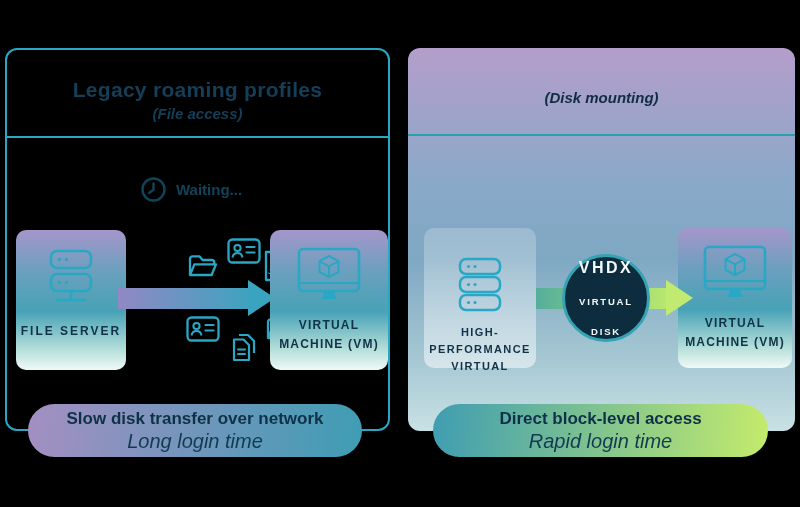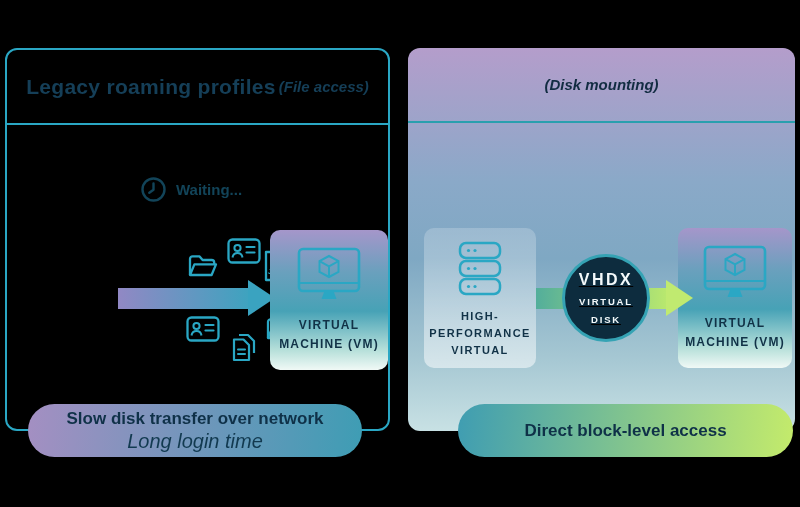--- a/index.html
+++ b/index.html
@@ -2,22 +2,22 @@
 <html><head>
 <meta charset="utf-8">
 <style>
   html,body{margin:0;padding:0;background:#000;}
   .stage{position:relative;width:800px;height:507px;background:#000;overflow:hidden;
          font-family:"Liberation Sans", sans-serif;}
   .panel{position:absolute;top:48px;height:383px;border-radius:12px;box-sizing:border-box;}
   .panel-left{left:5px;width:385px;border:2px solid #2aa7c4;background:transparent;}
   .panel-right{left:408px;width:387px;
     background:linear-gradient(180deg,#b49dcb 0%,#8aa9c8 35%,#7fa8c3 55%,#a4c6d2 80%,#c8e1e4 100%);}
-  .panel-header{position:absolute;left:0;top:0;width:100%;height:75px;box-sizing:border-box;
-    display:flex;flex-direction:row;align-items:center;justify-content:center;gap:3px;}
+  .panel-header{position:absolute;left:0;top:13px;width:100%;height:75px;box-sizing:border-box;
+    display:flex;flex-direction:column;align-items:center;justify-content:center;gap:3px;}
   .panel-left .panel-header{border-bottom:2px solid #2aa7c4;}
   .panel-right .panel-header{border-bottom:2px solid #2a9fae;}
   .panel-title{font-size:21px;font-weight:bold;letter-spacing:.3px;margin:0;}
   .panel-subtitle{font-size:15px;font-style:italic;font-weight:600;margin:0;}
   .panel-left .panel-title,.panel-left .panel-subtitle{color:#153f58;}
   .panel-right .panel-title,.panel-right .panel-subtitle{color:#122c42;}
   .status-row{position:absolute;display:flex;align-items:center;gap:9px;}
   .status-row .status-label{font-weight:bold;font-size:15px;}
   .left-status{left:133px;top:126px;}
   .left-status .status-label{color:#124459;}
@@ -36,27 +36,27 @@
     border-bottom:18px solid transparent;}
   .left-shaft{left:111px;top:238px;width:131px;
     background:linear-gradient(90deg,#9188c4,#3ea3bf);}
   .left-head{left:241px;top:230px;border-left:27px solid #3aa3c0;}
   .right-shaft{left:128px;top:240px;width:131px;
     background:linear-gradient(90deg,#53ae9b,#b9e86e);z-index:1;}
   .right-head{left:258px;top:232px;border-left:27px solid #c0ea70;z-index:1;}
   .file-icon{position:absolute;margin-left:40px;}
   .disk-circle{position:absolute;left:154px;top:206px;width:88px;height:88px;border-radius:50%;
     background:#0d2c3e;border:3px solid #35a3b4;box-sizing:border-box;z-index:2;
-    display:flex;flex-direction:column;align-items:center;justify-content:center;gap:7px;text-decoration:underline;}
+    display:flex;flex-direction:column;align-items:center;justify-content:center;gap:19px;}
   .disk-line1{color:#f4fafb;font-weight:bold;font-size:16px;letter-spacing:2.5px;}
   .disk-line2,.disk-line3{color:#f4fafb;font-weight:bold;font-size:9.5px;letter-spacing:1.8px;}
   .pill{position:absolute;top:404px;height:53px;border-radius:27px;z-index:3;
     display:flex;flex-direction:column;align-items:center;justify-content:center;gap:1px;}
   .pill-left{left:28px;width:334px;background:linear-gradient(95deg,#a48fc2,#3e9db4);}
-  .pill-right{left:458px;width:335px;background:linear-gradient(95deg,#3f9db2,#c4eb6b);}
+  .pill-right{left:433px;width:335px;background:linear-gradient(95deg,#3f9db2,#c4eb6b);}
   .pill-line1{font-weight:bold;font-size:17px;color:#0f3148;}
   .pill-line2{font-style:italic;font-size:20px;color:#123a50;}
   svg{display:block;}
 </style>
 </head>
 <body>
 
 <div class="stage">
 
   <div class="panel panel-left">
@@ -68,20 +68,34 @@
     <div class="status-row left-status">
       <span>
         <svg width="27" height="27" viewBox="0 0 27 27">
           <circle cx="13.5" cy="13.5" r="11" fill="none" stroke="#124459" stroke-width="2.4"></circle>
           <path d="M13.5 7.5 V13.8 L9.3 16.8" fill="none" stroke="#124459" stroke-width="2.4" stroke-linecap="round" stroke-linejoin="round"></path>
         </svg>
       </span>
       <span class="status-label">Waiting...</span>
     </div>
 
+    <div class="node-box grad-box" style="left:9px;top:180px;width:110px;height:140px;">
+      <span>
+        <svg width="58" height="62" viewBox="0 0 58 62">
+          <rect x="9" y="5" width="40" height="17" rx="6" fill="none" stroke="#2aa7c4" stroke-width="2.6"></rect>
+          <rect x="9" y="28" width="40" height="17" rx="6" fill="none" stroke="#2aa7c4" stroke-width="2.6"></rect>
+          <circle cx="17.5" cy="13.5" r="1.7" fill="#2aa7c4"></circle>
+            <circle cx="24.5" cy="13.5" r="1.7" fill="#2aa7c4"></circle>
+          <circle cx="17.5" cy="36.5" r="1.7" fill="#2aa7c4"></circle>
+            <circle cx="24.5" cy="36.5" r="1.7" fill="#2aa7c4"></circle>
+          <path d="M29 45 v9 M15 54 h28" fill="none" stroke="#2aa7c4" stroke-width="2.6" stroke-linecap="round"></path>
+        </svg>
+      </span>
+      <div class="node-label fs-label">FILE SERVER</div>
+    </div>
 
     <span class="file-icon" style="left:140px;top:203px;">
       <svg width="32" height="28" viewBox="0 0 32 28">
         <path d="M3 22 V6 a2.6 2.6 0 0 1 2.6 -2.6 h7 l3 3.6 h9 a2.6 2.6 0 0 1 2.6 2.6 v1.8" fill="none" stroke="#2aa7c4" stroke-width="2.3" stroke-linejoin="round"></path>
         <path d="M3 22 L7.4 11.4 h21.6 L24.6 22 Z" fill="none" stroke="#2aa7c4" stroke-width="2.3" stroke-linejoin="round"></path>
       </svg>
     </span>
     <span class="file-icon" style="left:180px;top:188px;">
       <svg width="34" height="26" viewBox="0 0 34 26">
         <rect x="1.5" y="1.5" width="31" height="23" rx="4" fill="none" stroke="#2aa7c4" stroke-width="2.3"></rect>
@@ -139,21 +153,21 @@
       </div>
     </div>
   </div>
 
   <div class="panel panel-right">
     <div class="panel-header">
       <div class="panel-subtitle">(Disk mounting)</div>
     </div>
 
 
-    <div class="node-box glass-box" style="left:16px;top:180px;width:112px;height:140px;padding-top:12px;">
+    <div class="node-box glass-box" style="left:16px;top:180px;width:112px;height:140px;padding-top:28px;">
       <span>
         <svg width="58" height="58" viewBox="0 0 58 58">
           <rect x="9" y="3" width="40" height="15" rx="6" fill="none" stroke="#2aa7c4" stroke-width="2.5"></rect>
           <rect x="9" y="21" width="40" height="15" rx="6" fill="none" stroke="#2aa7c4" stroke-width="2.5"></rect>
           <rect x="9" y="39" width="40" height="15" rx="6" fill="none" stroke="#2aa7c4" stroke-width="2.5"></rect>
           <circle cx="17.5" cy="10.5" r="1.6" fill="#2aa7c4"></circle>
             <circle cx="24" cy="10.5" r="1.6" fill="#2aa7c4"></circle>
           <circle cx="17.5" cy="28.5" r="1.6" fill="#2aa7c4"></circle>
             <circle cx="24" cy="28.5" r="1.6" fill="#2aa7c4"></circle>
           <circle cx="17.5" cy="46.5" r="1.6" fill="#2aa7c4"></circle>
@@ -192,15 +206,16 @@
       </div>
     </div>
   </div>
 
   <div class="pill pill-left">
     <span class="pill-line1">Slow disk transfer over network</span>
     <span class="pill-line2">Long login time</span>
   </div>
   <div class="pill pill-right">
     <span class="pill-line1">Direct block-level access</span>
+    <span class="pill-line2">Rapid login time</span>
   </div>
 
 </div>
 
 </body></html>

